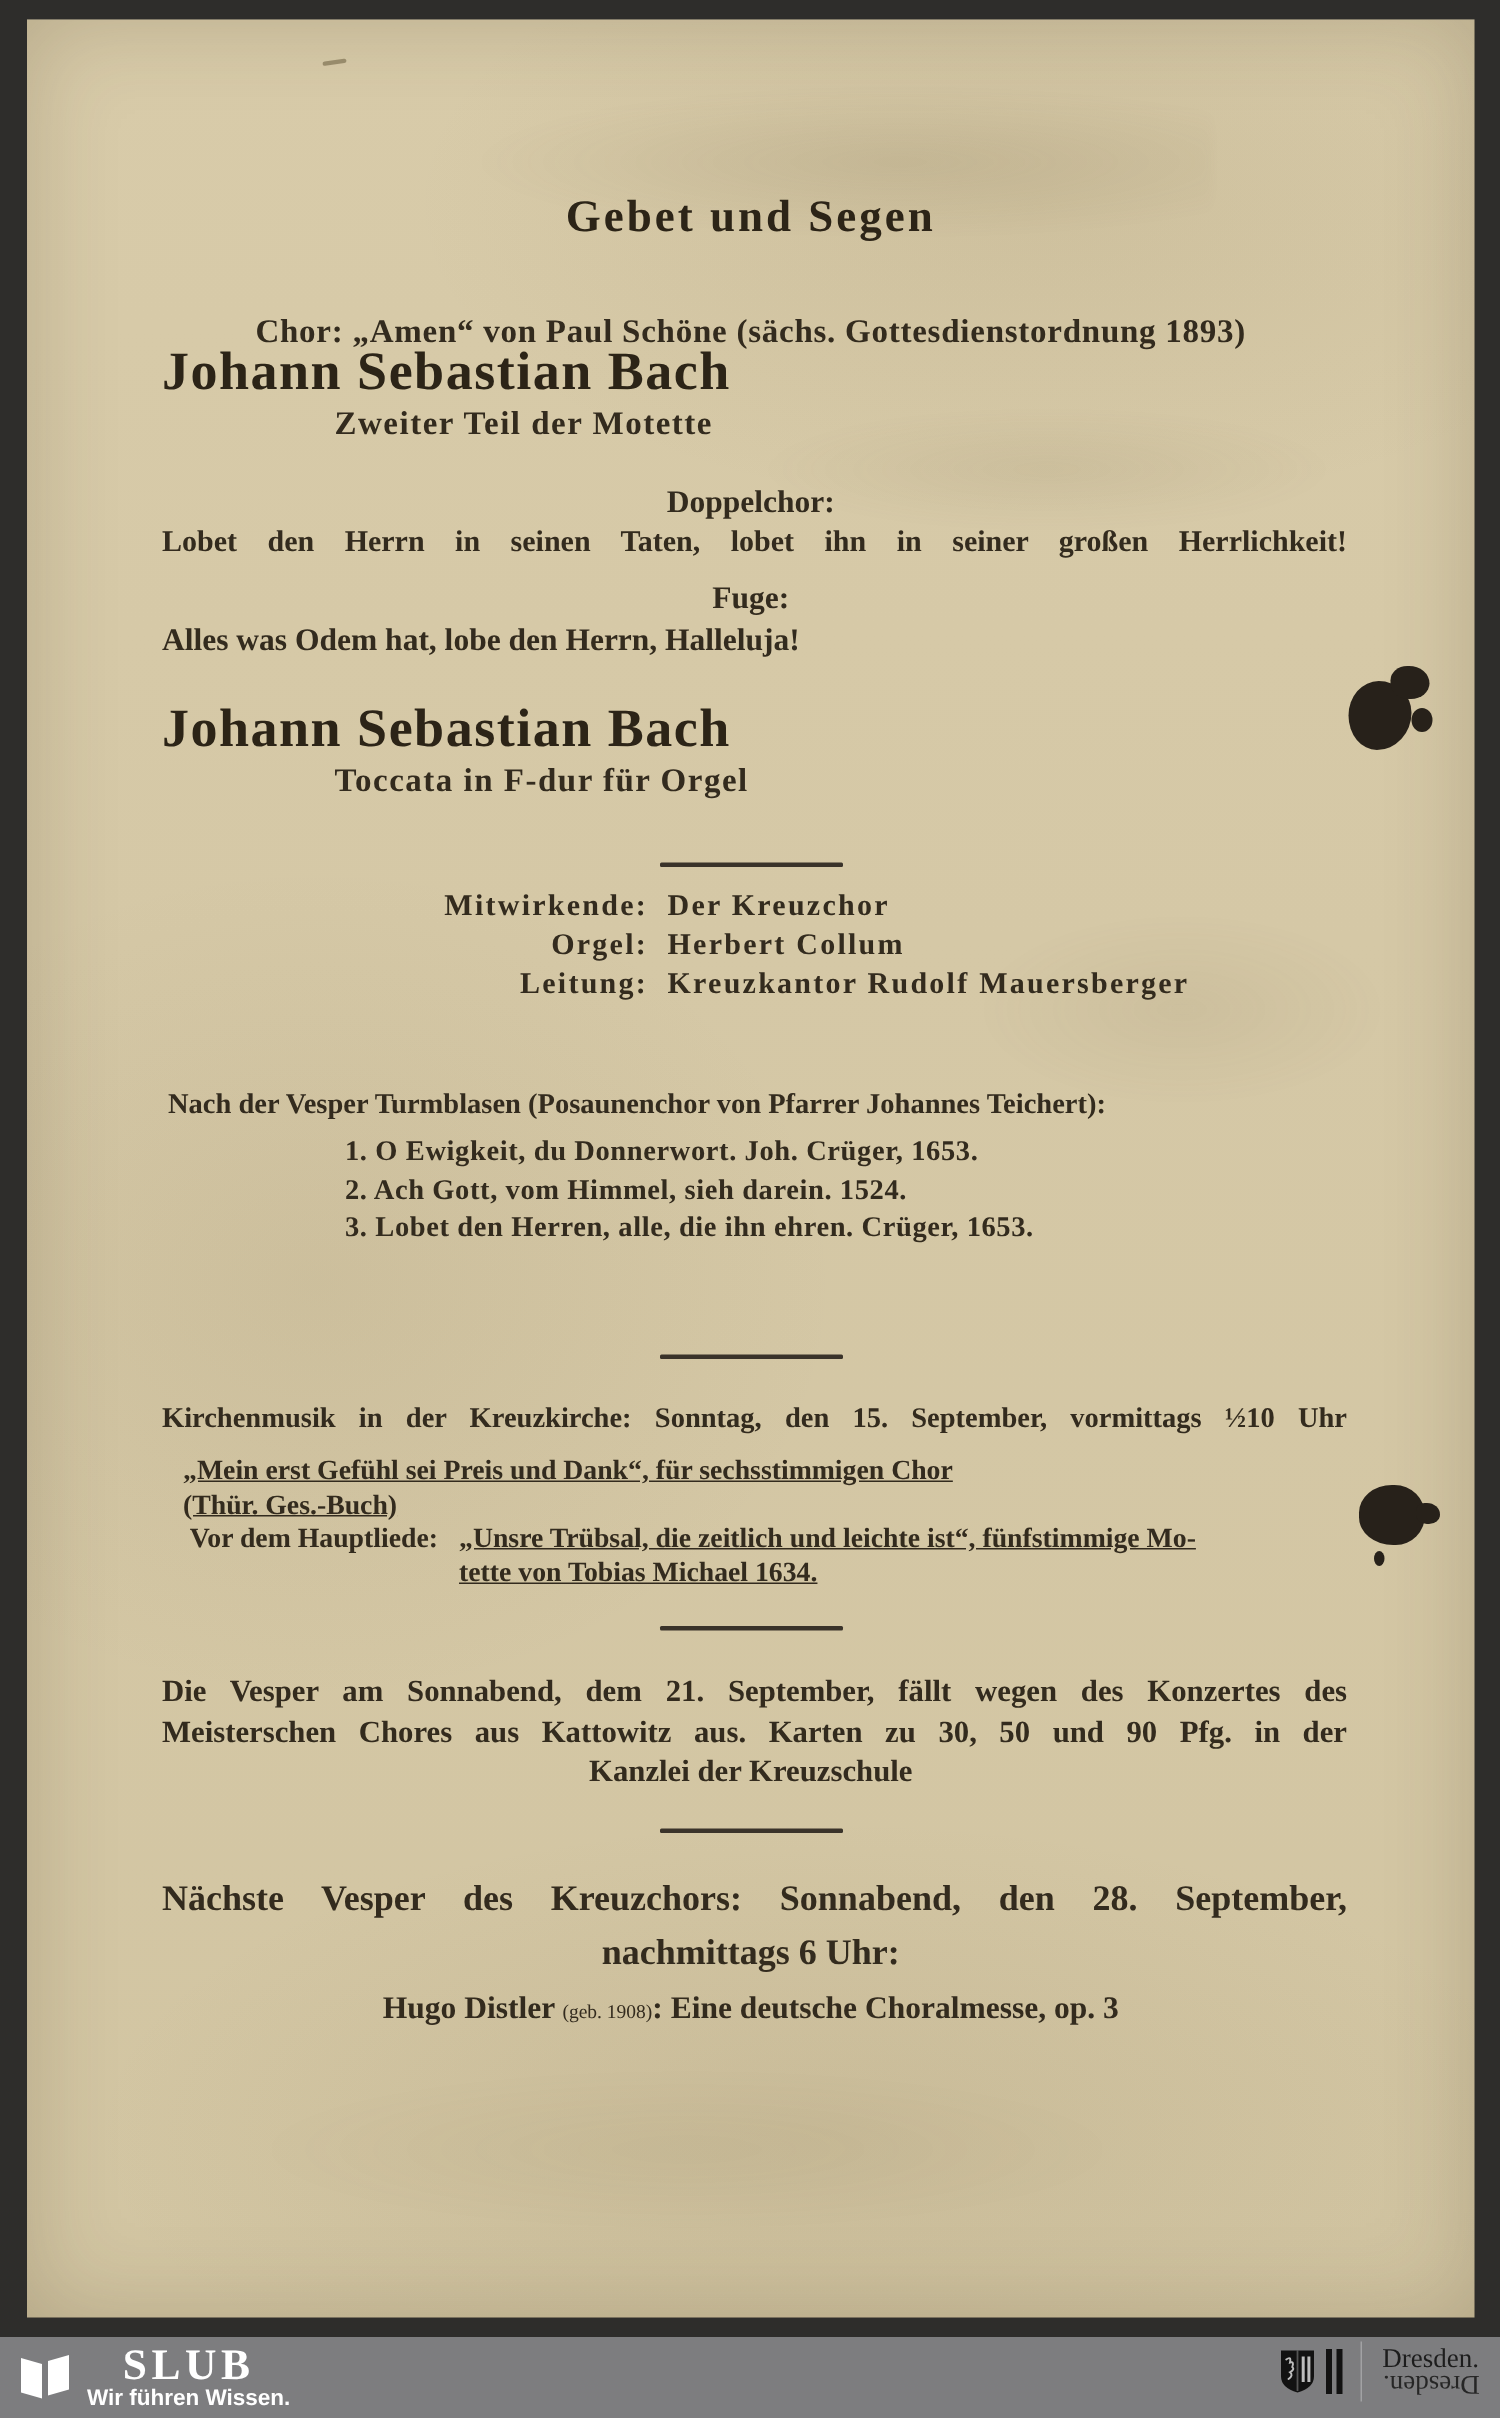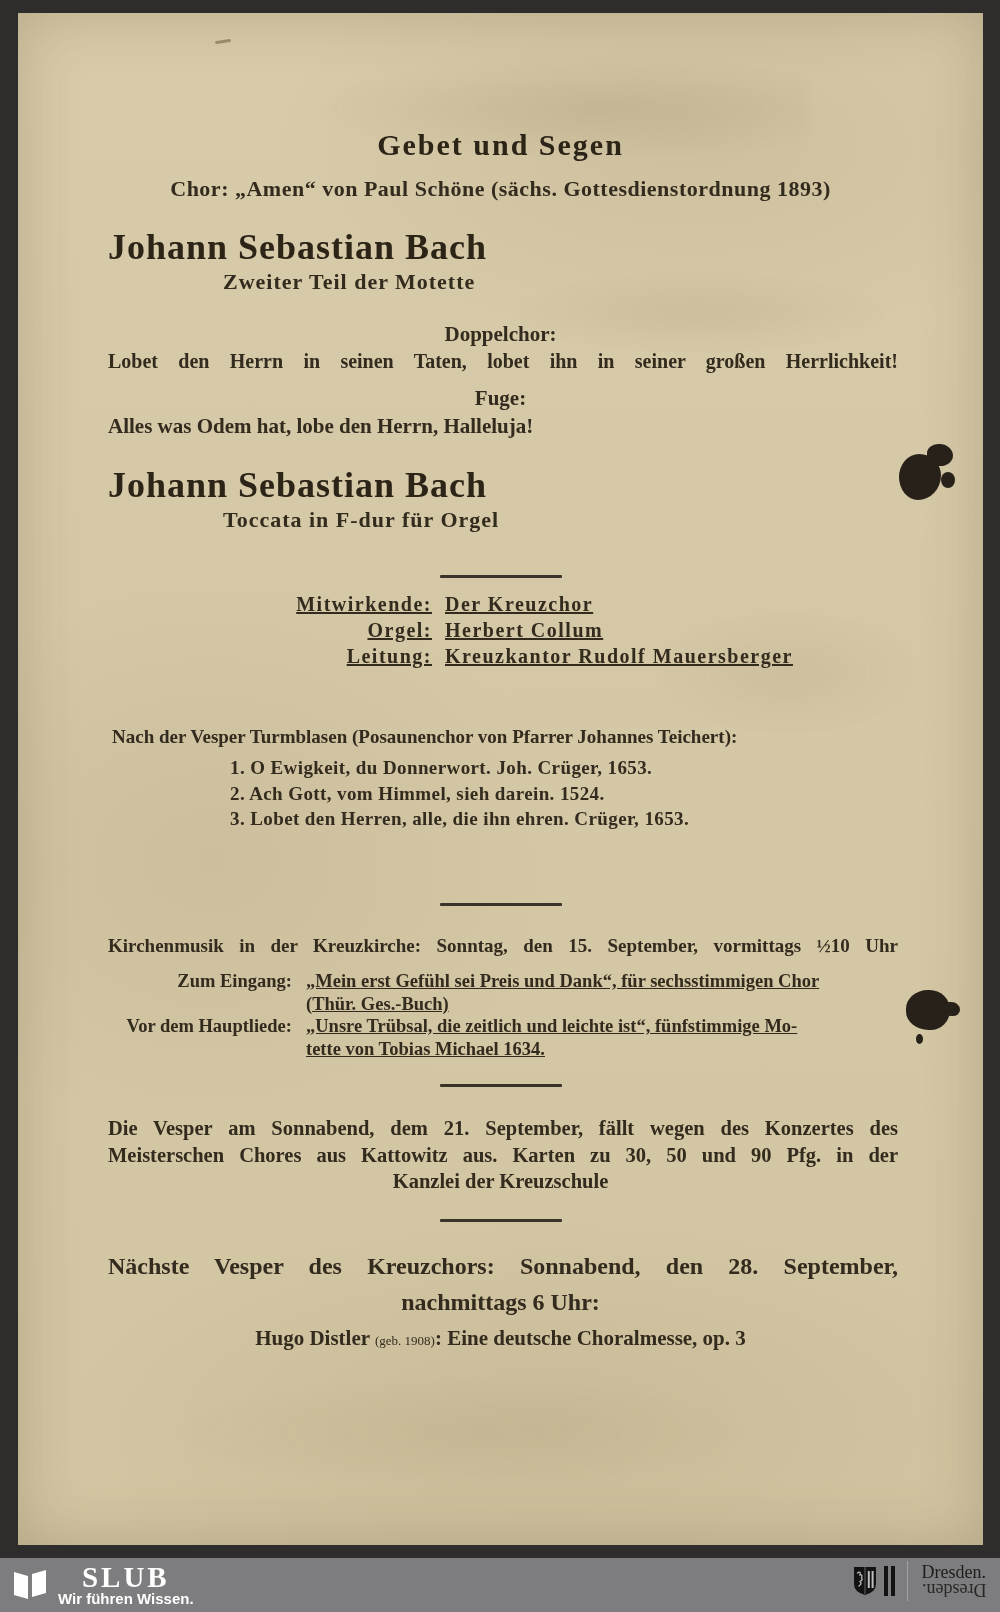--- a/index.html
+++ b/index.html
@@ -32,30 +32,30 @@
   .g4 { left:120px; top:1360px; width:640px; height:120px;
         background:radial-gradient(ellipse at 50% 50%, rgba(100,85,52,.10), transparent 65%); }
   .speck { position:absolute; left:197px; top:27px; width:16px; height:3px;
            background:#8a7c5d; transform:rotate(-8deg); border-radius:2px; opacity:.8; }
 
   
   .ln { position:absolute; line-height:1.15; font-weight:bold; white-space:nowrap; }
   .center { left:0; right:0; text-align:center; white-space:normal; }
   .stretch { left:90px; right:85px; text-align:justify; text-align-last:justify; white-space:normal; }
   .h-title   { font-size:30px; letter-spacing:2px; color:#2c2417; }
-  .h-chor    { font-size:22px; letter-spacing:.5px; }
+  .h-chor    { font-size:22px; letter-spacing:.5px;margin-top:32px; }
   .h-comp    { font-size:36px; letter-spacing:1px; color:#2c2417; }
   .h-work    { font-size:22px; letter-spacing:1px; }
   .h-mvt     { font-size:21px; }
   .h-body    { font-size:20px; }
   .divider { position:absolute; left:50%; transform:translateX(-50%); width:122px; height:3px;
              background:#3a332a; border-radius:1px; }
 
   .p-rows { position:absolute; left:90px; top:578px; }
-  .p-row { display:flex; line-height:26px; font-weight:bold; font-size:20px; letter-spacing:1.5px;text-decoration:underline; }
+  .p-row { display:flex; line-height:26px; font-weight:bold; font-size:20px; letter-spacing:1.5px; }
   .p-role { width:324px; text-align:right; }
   .p-name { margin-left:13px; }
 
   .t-items { position:absolute; left:212px; top:742px; line-height:25.5px; }
   .t-item { font-weight:bold; font-size:19px; letter-spacing:.4px; }
 
   .entry { position:absolute; left:90px; right:85px; display:flex; font-weight:bold;
            font-size:18.5px; line-height:22.5px; }
   .e-label { width:184px; text-align:right; flex:none; }
   .e-body { margin-left:14px; white-space:normal;text-decoration:underline; }
@@ -142,21 +142,20 @@
     <div class="t-item">1. O Ewigkeit, du Donnerwort. Joh. Crüger, 1653.</div>
     <div class="t-item">2. Ach Gott, vom Himmel, sieh darein. 1524.</div>
     <div class="t-item">3. Lobet den Herren, alle, die ihn ehren. Crüger, 1653.</div>
   </div>
 
   <div class="divider" style="top:890px"></div>
 
   <div class="ln stretch" style="top:922px; font-size:19px">Kirchenmusik in der Kreuzkirche: Sonntag, den 15. September, vormittags ½10 Uhr</div>
 
   <div class="entry" style="top:957px">
-    <div class="e-label">Zum Eingang:</div>
     <div class="e-body">
       <div>„Mein erst Gefühl sei Preis und Dank“, für sechsstimmigen Chor</div>
       <div>(Thür. Ges.-Buch)</div>
     </div>
   </div>
   <div class="entry" style="top:1002px">
     <div class="e-label">Vor dem Hauptliede:</div>
     <div class="e-body">
       <div>„Unsre Trübsal, die zeitlich und leichte ist“, fünfstimmige Mo-</div>
       <div>tette von Tobias Michael 1634.</div>

